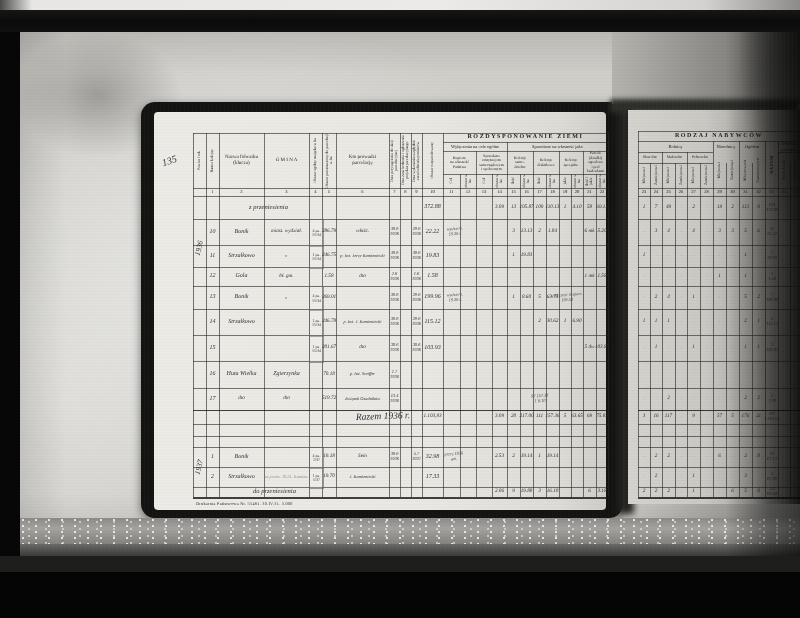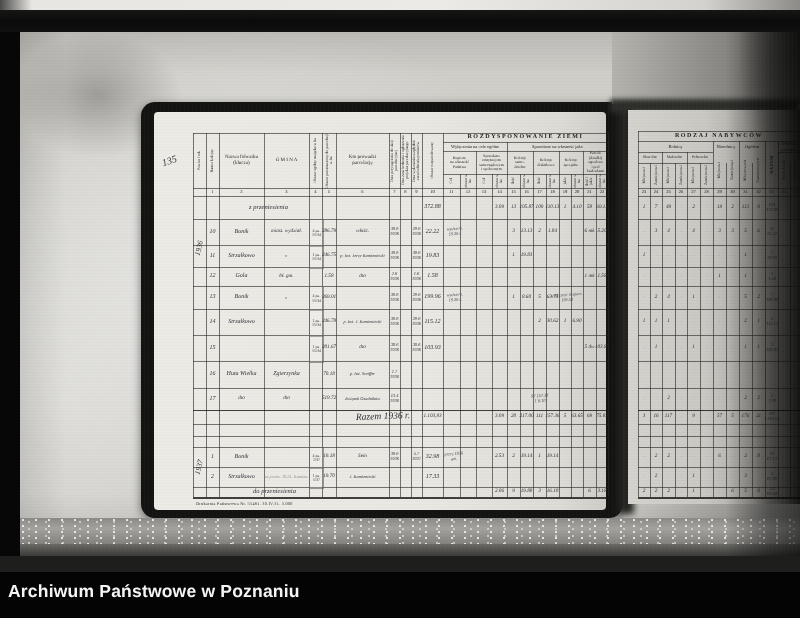--- a/index.html
+++ b/index.html
@@ -594,16 +594,13 @@
 69.44</div>
     </div>
 
   <div class="speckle-band"></div>
   <div class="band-low"></div>
   <div class="right-shade"></div>
   <div class="corner-shade"></div>
   <div class="noise"></div>
 
   <div class="band-dark"></div>
-  <div class="caption-bar">
-    <div class="caption-text">Archiwum Państwowe w Poznaniu</div>
-  </div>
 </div>
 
 </body></html>

